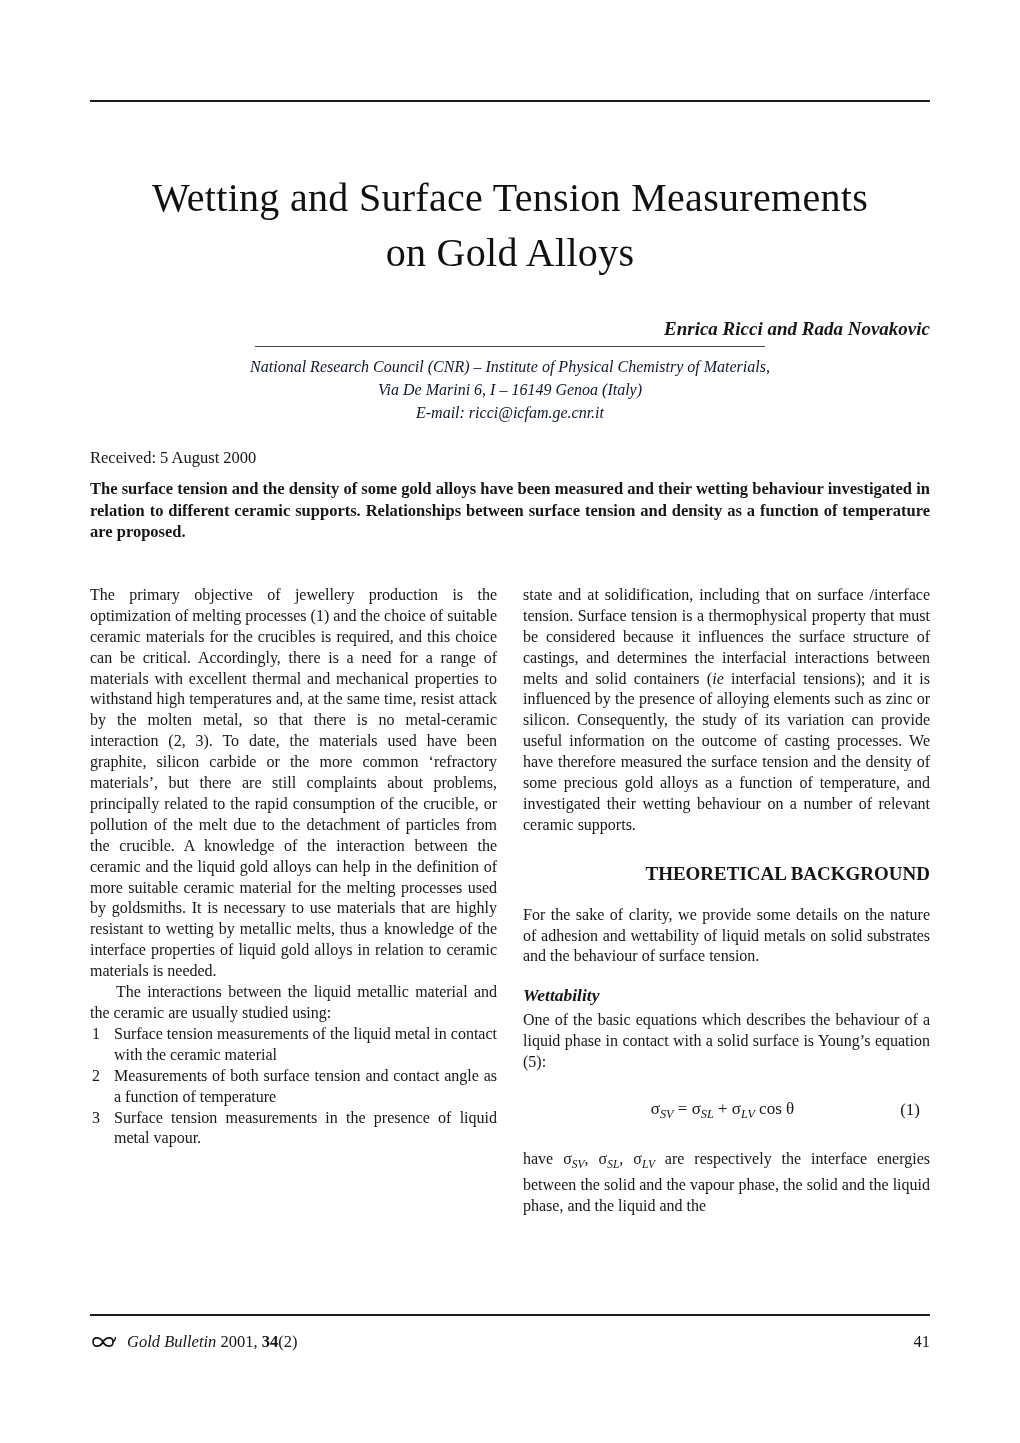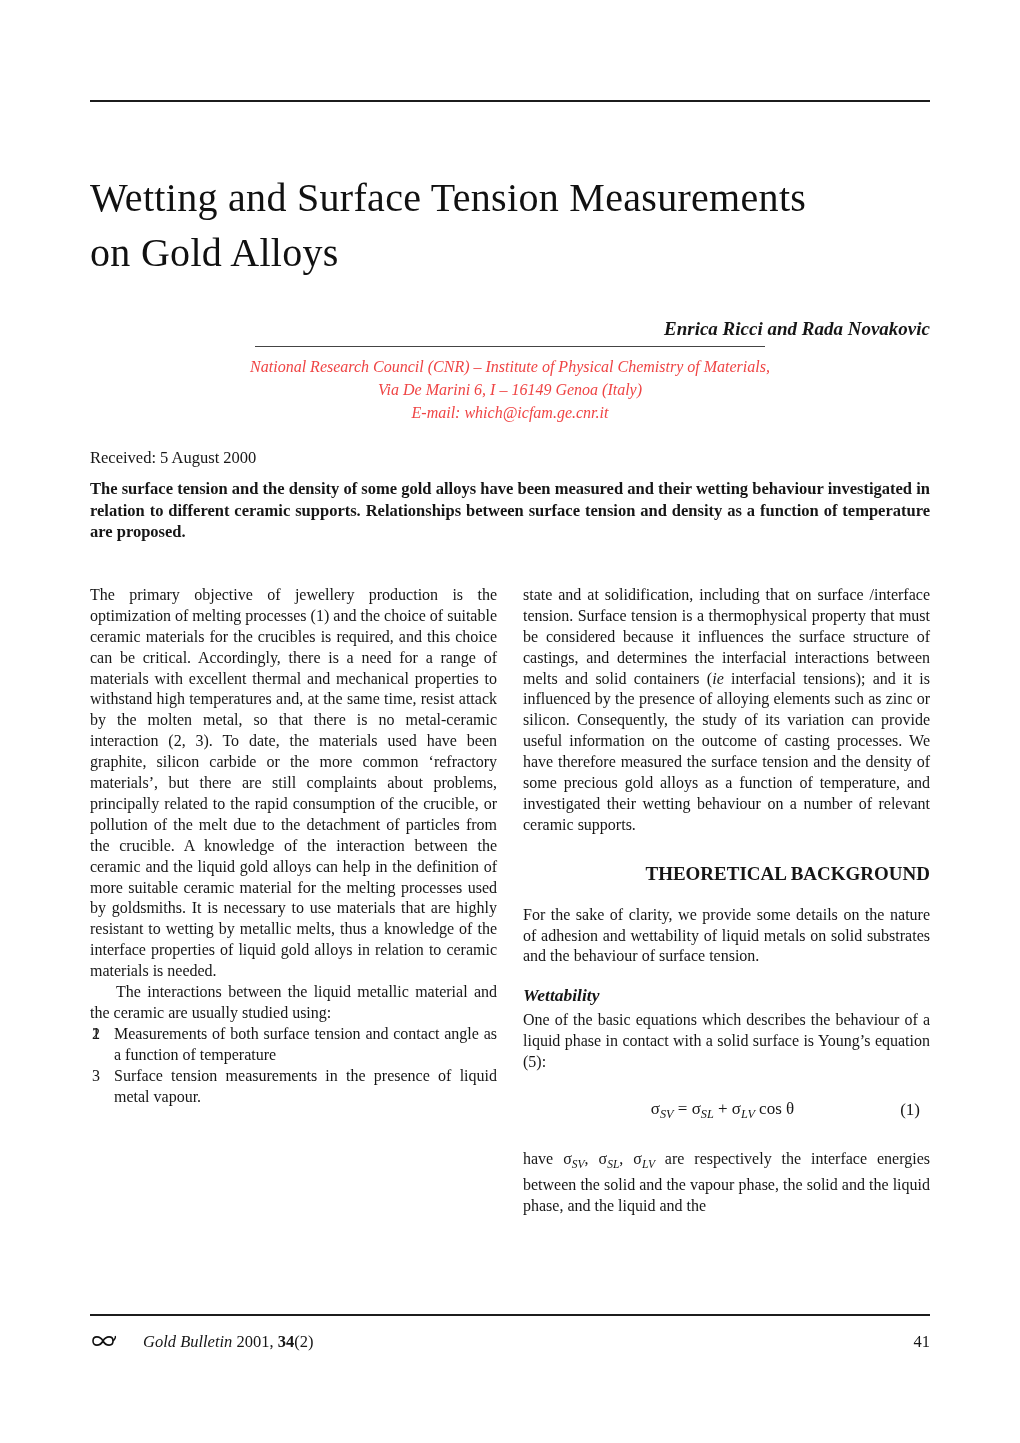--- a/index.html
+++ b/index.html
@@ -14,28 +14,28 @@
     overflow:hidden;
     margin:0 auto;
   }
   .top-rule {
     position:absolute; top:100px; left:90px; width:840px; height:2px;
     background:#1c1c1c;
   }
   .content { padding:170px 90px 0 90px; }
   .title {
     font-size:40px; font-weight:400; line-height:1.38;
-    text-align:left; letter-spacing:0.3px; color:#111;
+    text-align:center; letter-spacing:0.3px; color:#111;
   }
   .authors {
     margin-top:38px; text-align:right;
     font-weight:700; font-style:italic; font-size:19px;
   }
   .author-rule { width:510px; height:1px; background:#444; margin:6px auto 8px auto; }
-  .affiliation { text-align:center; font-style:italic; font-size:16px; line-height:23px; color:#ef4444; }
+  .affiliation { text-align:center; font-style:italic; font-size:16px; line-height:23px; color:#0f172a; }
   .received { margin-top:24px; font-size:16.5px; }
   .abstract {
     margin-top:10px; font-weight:700; font-size:16.5px;
     line-height:21.5px; text-align:justify;
   }
   .columns { display:flex; gap:26px; margin-top:42px; }
   .col { flex:1; min-width:0; font-size:16px; line-height:20.9px; text-align:justify; }
   .para { text-align:justify; }
   .para.indent { text-indent:26px; }
   .num-item { position:relative; padding-left:24px; }
@@ -44,21 +44,21 @@
   .sub-heading { font-size:17.5px; font-weight:700; font-style:italic; margin:18px 0 4px 0; text-align:left; }
   .equation-row { position:relative; margin:26px 8px 24px 0; text-align:center; font-size:17px; }
   .eq-num { position:absolute; right:2px; top:1px; }
   sub.it { font-style:italic; font-size:0.72em; }
   .footer-rule { position:absolute; left:90px; width:840px; top:1314px; height:2px; background:#1c1c1c; }
   .footer {
     position:absolute; left:90px; width:840px; top:1332px;
     display:flex; justify-content:space-between; align-items:center;
     font-size:16.5px;
   }
-  .footer-left { display:flex; align-items:flex-start; gap:25px; }
+  .footer-left { display:flex; align-items:center; gap:9px; }
   .journal-name { font-style:italic; }
   .journal-volume { font-weight:700; }
   .logo { display:inline-flex; align-items:center; }
 </style>
 </head>
 <body>
 
 <div class="page">
 
   <div class="top-rule"></div>
@@ -66,36 +66,37 @@
   <div class="content">
 
     <h1 class="title"><span>Wetting and Surface Tension Measurements</span><br><span>on Gold Alloys</span></h1>
 
     <div class="authors">Enrica Ricci and Rada Novakovic</div>
     <div class="author-rule"></div>
 
     <div class="affiliation">
       <div>National Research Council (CNR) – Institute of Physical Chemistry of Materials,</div>
       <div>Via De Marini 6, I – 16149 Genoa (Italy)</div>
-      <div>E-mail: which@icfam.ge.cnr.it</div>
+      <div>E-mail: ricci@icfam.ge.cnr.it</div>
     </div>
 
     <div class="received">Received: 5 August 2000</div>
 
     <div class="abstract">The surface tension and the density of some gold alloys have been measured and their wetting behaviour investigated in relation to different ceramic supports. Relationships between surface tension and density as a function of temperature are proposed.</div>
 
     <div class="columns">
 
       <div class="col">
         <div class="para">The primary objective of jewellery production is the optimization of melting processes (1) and the choice of suitable ceramic materials for the crucibles is required, and this choice can be critical. Accordingly, there is a need for a range of materials with excellent thermal and mechanical properties to withstand high temperatures and, at the same time, resist attack by the molten metal, so that there is no metal-ceramic interaction (2, 3). To date, the materials used have been graphite, silicon carbide or the more common ‘refractory materials’, but there are still complaints about problems, principally related to the rapid consumption of the crucible, or pollution of the melt due to the detachment of particles from the crucible. A knowledge of the interaction between the ceramic and the liquid gold alloys can help in the definition of more suitable ceramic material for the melting processes used by goldsmiths. It is necessary to use materials that are highly resistant to wetting by metallic melts, thus a knowledge of the interface properties of liquid gold alloys in relation to ceramic materials is needed.</div>
         <div class="para indent">The interactions between the liquid metallic material and the ceramic are usually studied using:</div>
 
         <div>
           <div class="num-item">
             <span class="num">1</span>
+            <span>Surface tension measurements of the liquid metal in contact with the ceramic material</span>
           </div>
           <div class="num-item">
             <span class="num">2</span>
             <span>Measurements of both surface tension and contact angle as a function of temperature</span>
           </div>
           <div class="num-item">
             <span class="num">3</span>
             <span>Surface tension measurements in the presence of liquid metal vapour.</span>
           </div>
         </div>

